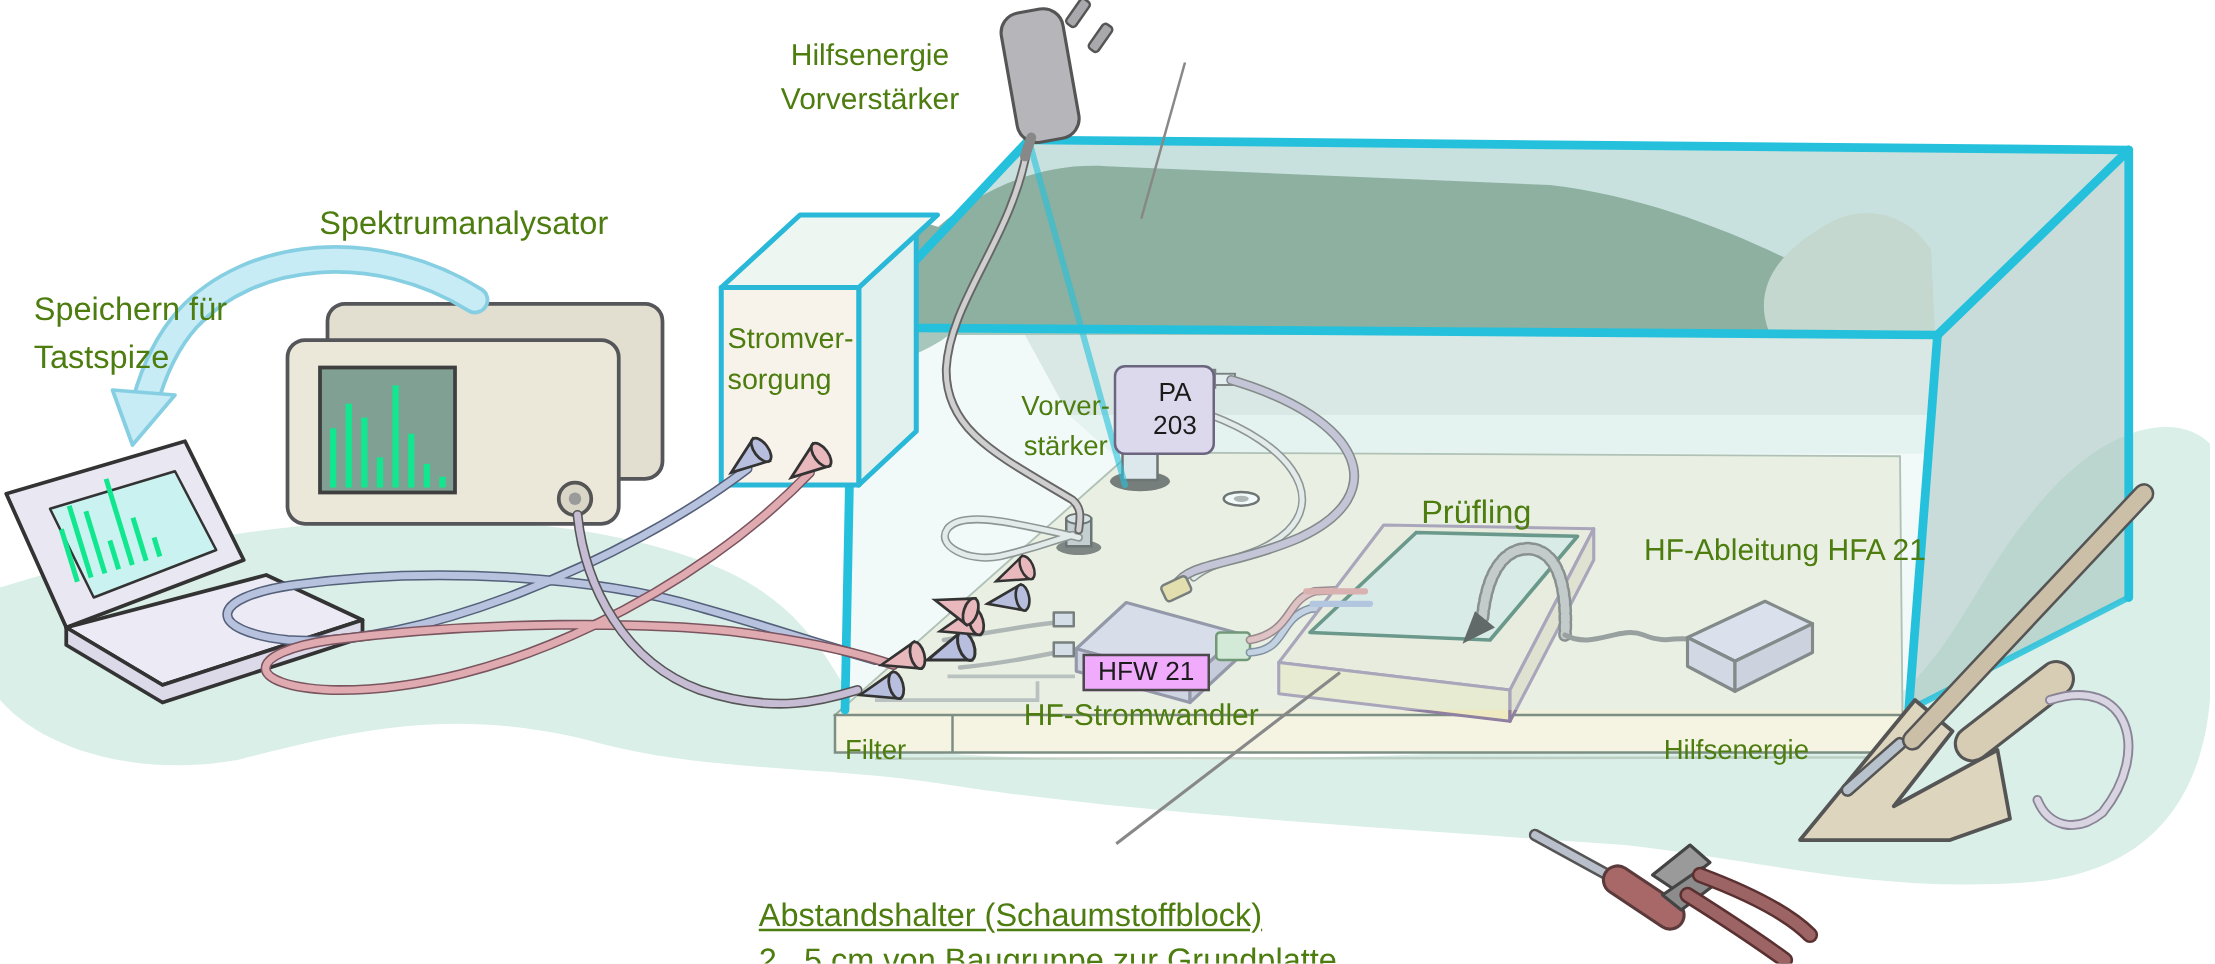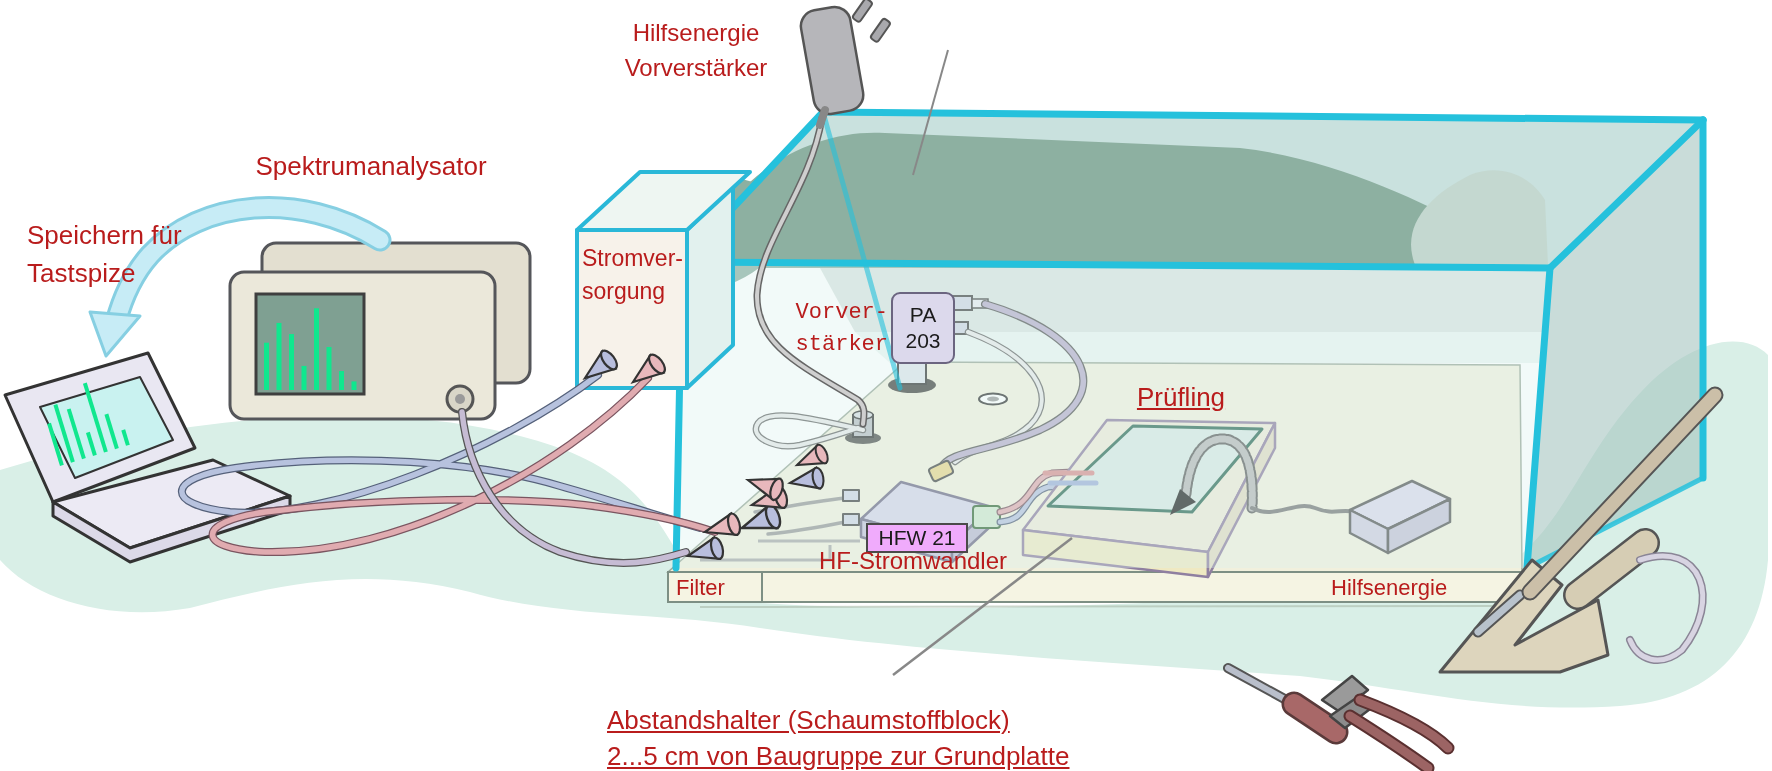--- a/index.html
+++ b/index.html
@@ -1,25 +1,25 @@
 <!DOCTYPE html>
 <html><head>
 <meta charset="utf-8">
 <style>
   html,body{margin:0;padding:0;background:#ffffff;}
   #stage{position:relative;width:1772px;height:771px;overflow:hidden;background:#ffffff;
          font-family:"Liberation Sans",sans-serif;}
   #art{position:absolute;left:0;top:0;}
-  .lbl{position:absolute;color:#b91c1c;white-space:nowrap;line-height:1.28;}
+  .lbl{position:absolute;color:#4d7c0f;white-space:nowrap;line-height:1.28;margin-top:12px;}
   .center{transform:translateX(-50%);text-align:center;}
-  .rightal{text-align:left;font-family:Liberation Mono, monospace;}
+  .rightal{text-align:center;}
   .boxlbl{position:absolute;display:flex;flex-direction:column;align-items:center;justify-content:center;
           color:#1b1b1b;text-align:center;}
   #pa-box{left:891px;top:292px;width:60px;height:68px;background:#dcd9ec;border:2px solid #6b6580;
-          border-radius:9px;font-size:21px;line-height:26px;}
+          border-radius:9px;font-size:21px;line-height:26px;padding-left:17px;}
   #hfw-box{left:866px;top:523px;width:98px;height:26px;background:#f0abfc;border:2px solid #4a4a4a;
            font-size:21px;}
 </style>
 </head>
 <body>
 
 <div id="stage">
 
 <svg id="art" width="1772" height="771" viewBox="0 0 1772 771">
   <defs>
@@ -277,23 +277,24 @@
 <div class="lbl rightal" style="right:884px;top:297px;font-size:22px;line-height:32px;">
   <span style="display:block">Vorver-</span>
   <span style="display:block">stärker</span>
 </div>
 
 <div class="boxlbl" id="pa-box">
   <span>PA</span>
   <span>203</span>
 </div>
 
-<div class="lbl center" style="left:1181px;top:381px;font-size:26px;text-decoration:underline;">Prüfling</div>
+<div class="lbl center" style="left:1181px;top:381px;font-size:26px;">Prüfling</div>
 
 <div class="lbl center" style="left:1428px;top:413px;font-size:24px;line-height:31px;">
+  <span style="display:block">HF-Ableitung HFA 21</span>
 </div>
 
 <div class="boxlbl" id="hfw-box">
   <span>HFW 21</span>
 </div>
 
 <div class="lbl center" style="left:913px;top:546px;font-size:24px;">HF-Stromwandler</div>
 
 <div class="lbl" style="left:676px;top:574px;font-size:22px;">Filter</div>
 

